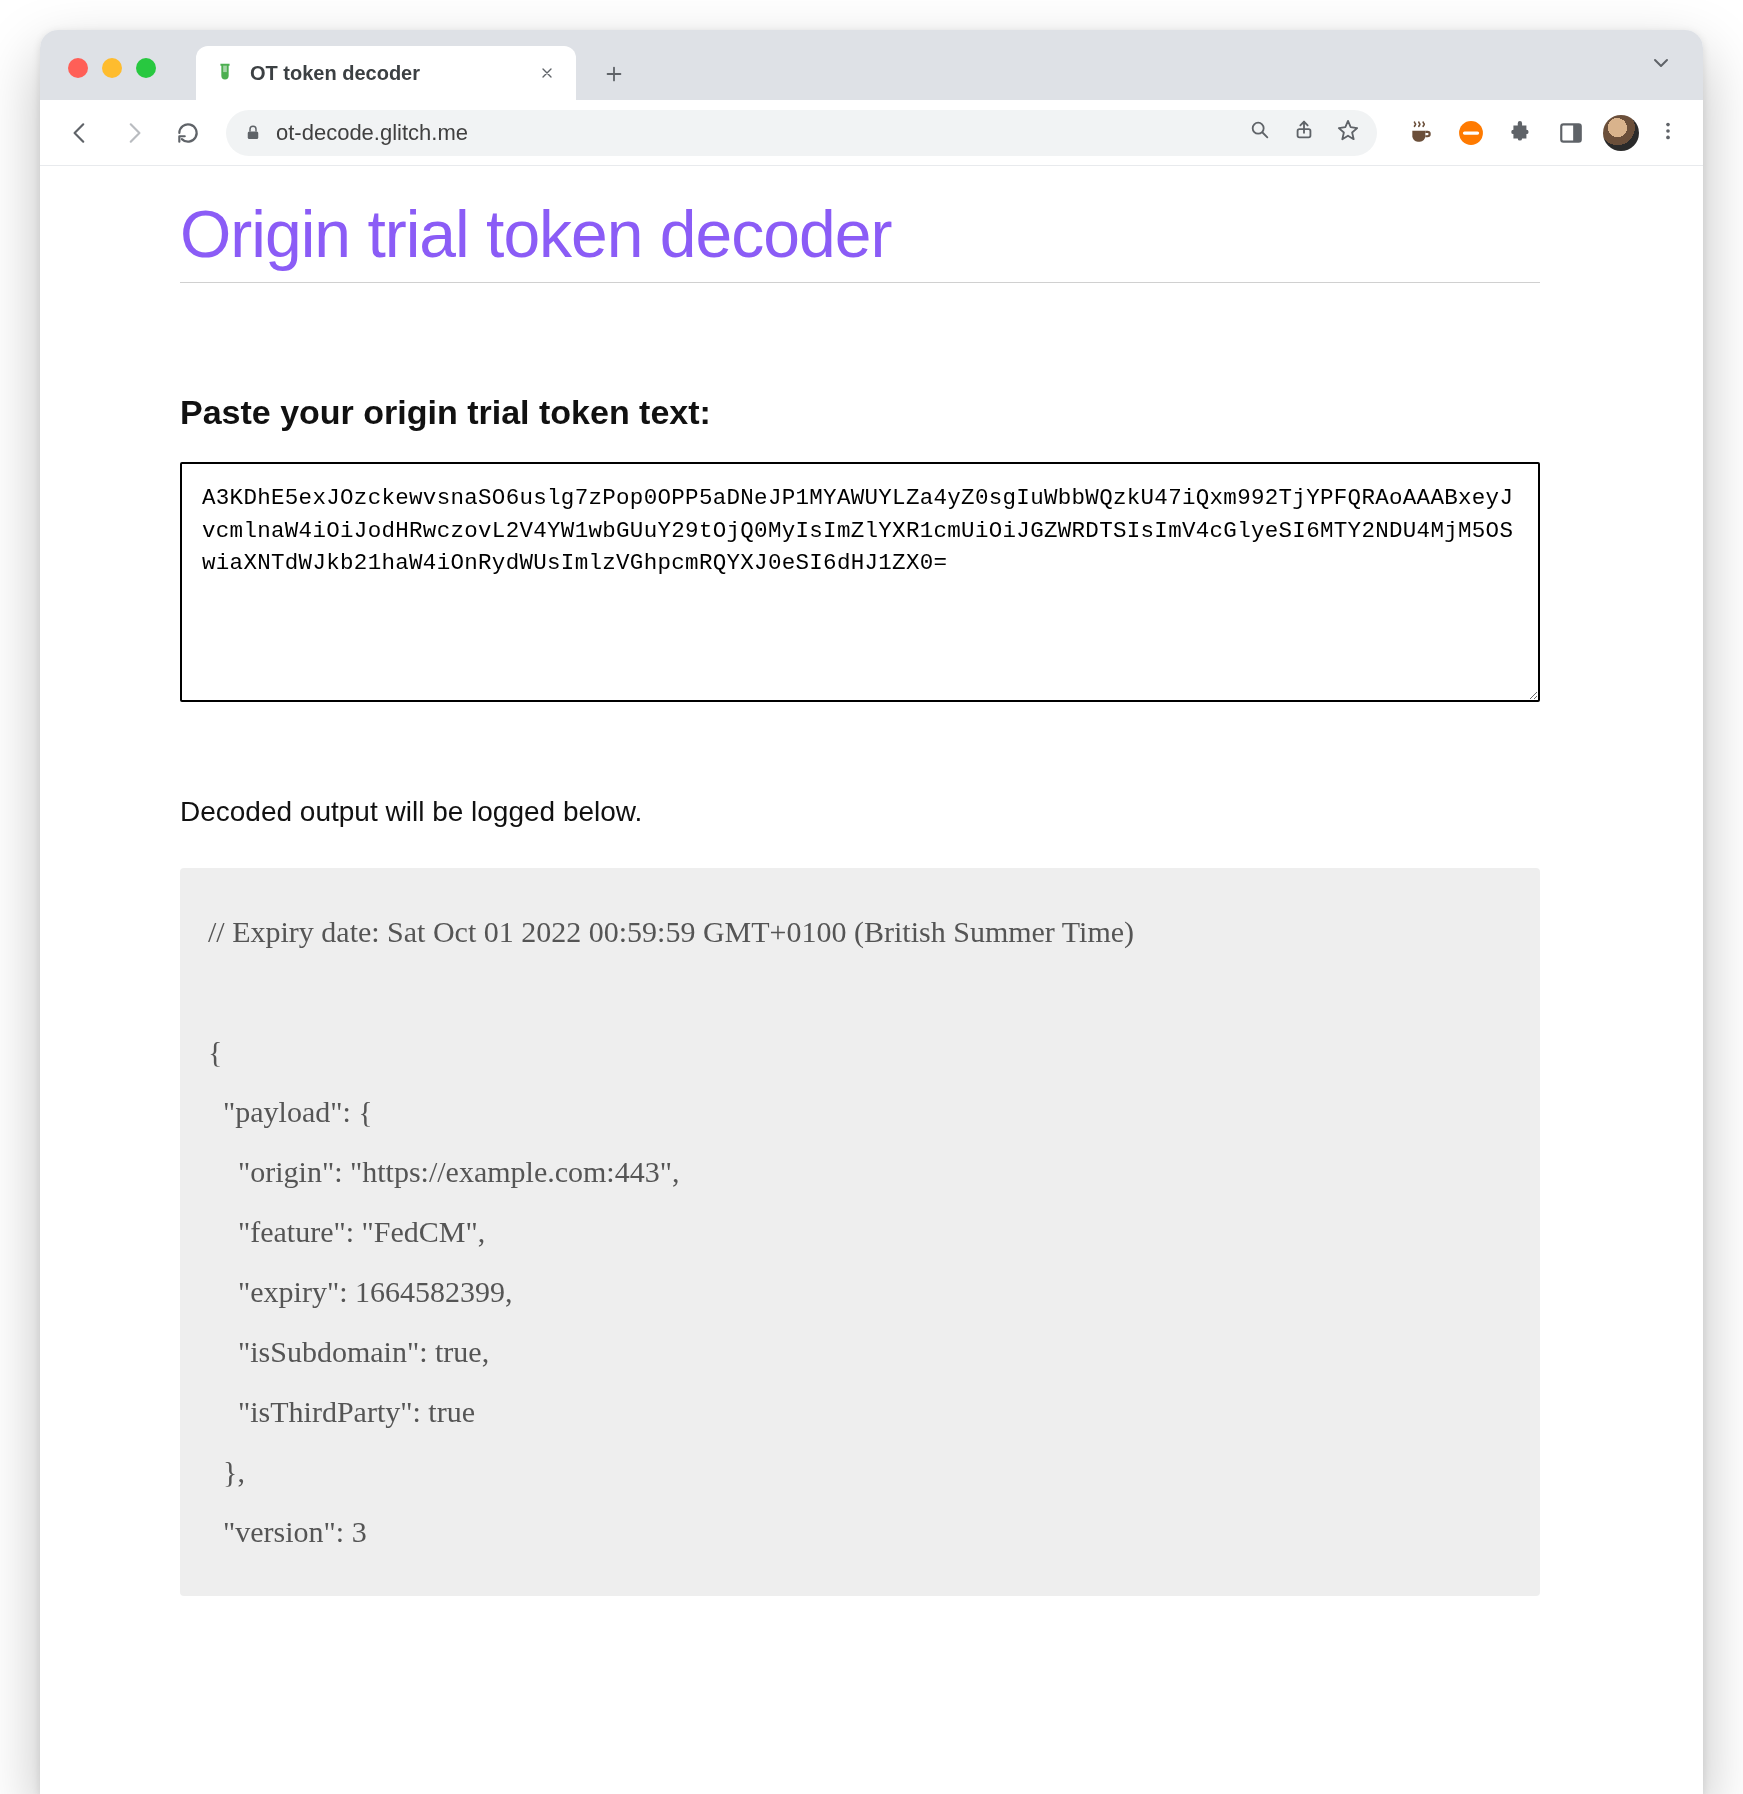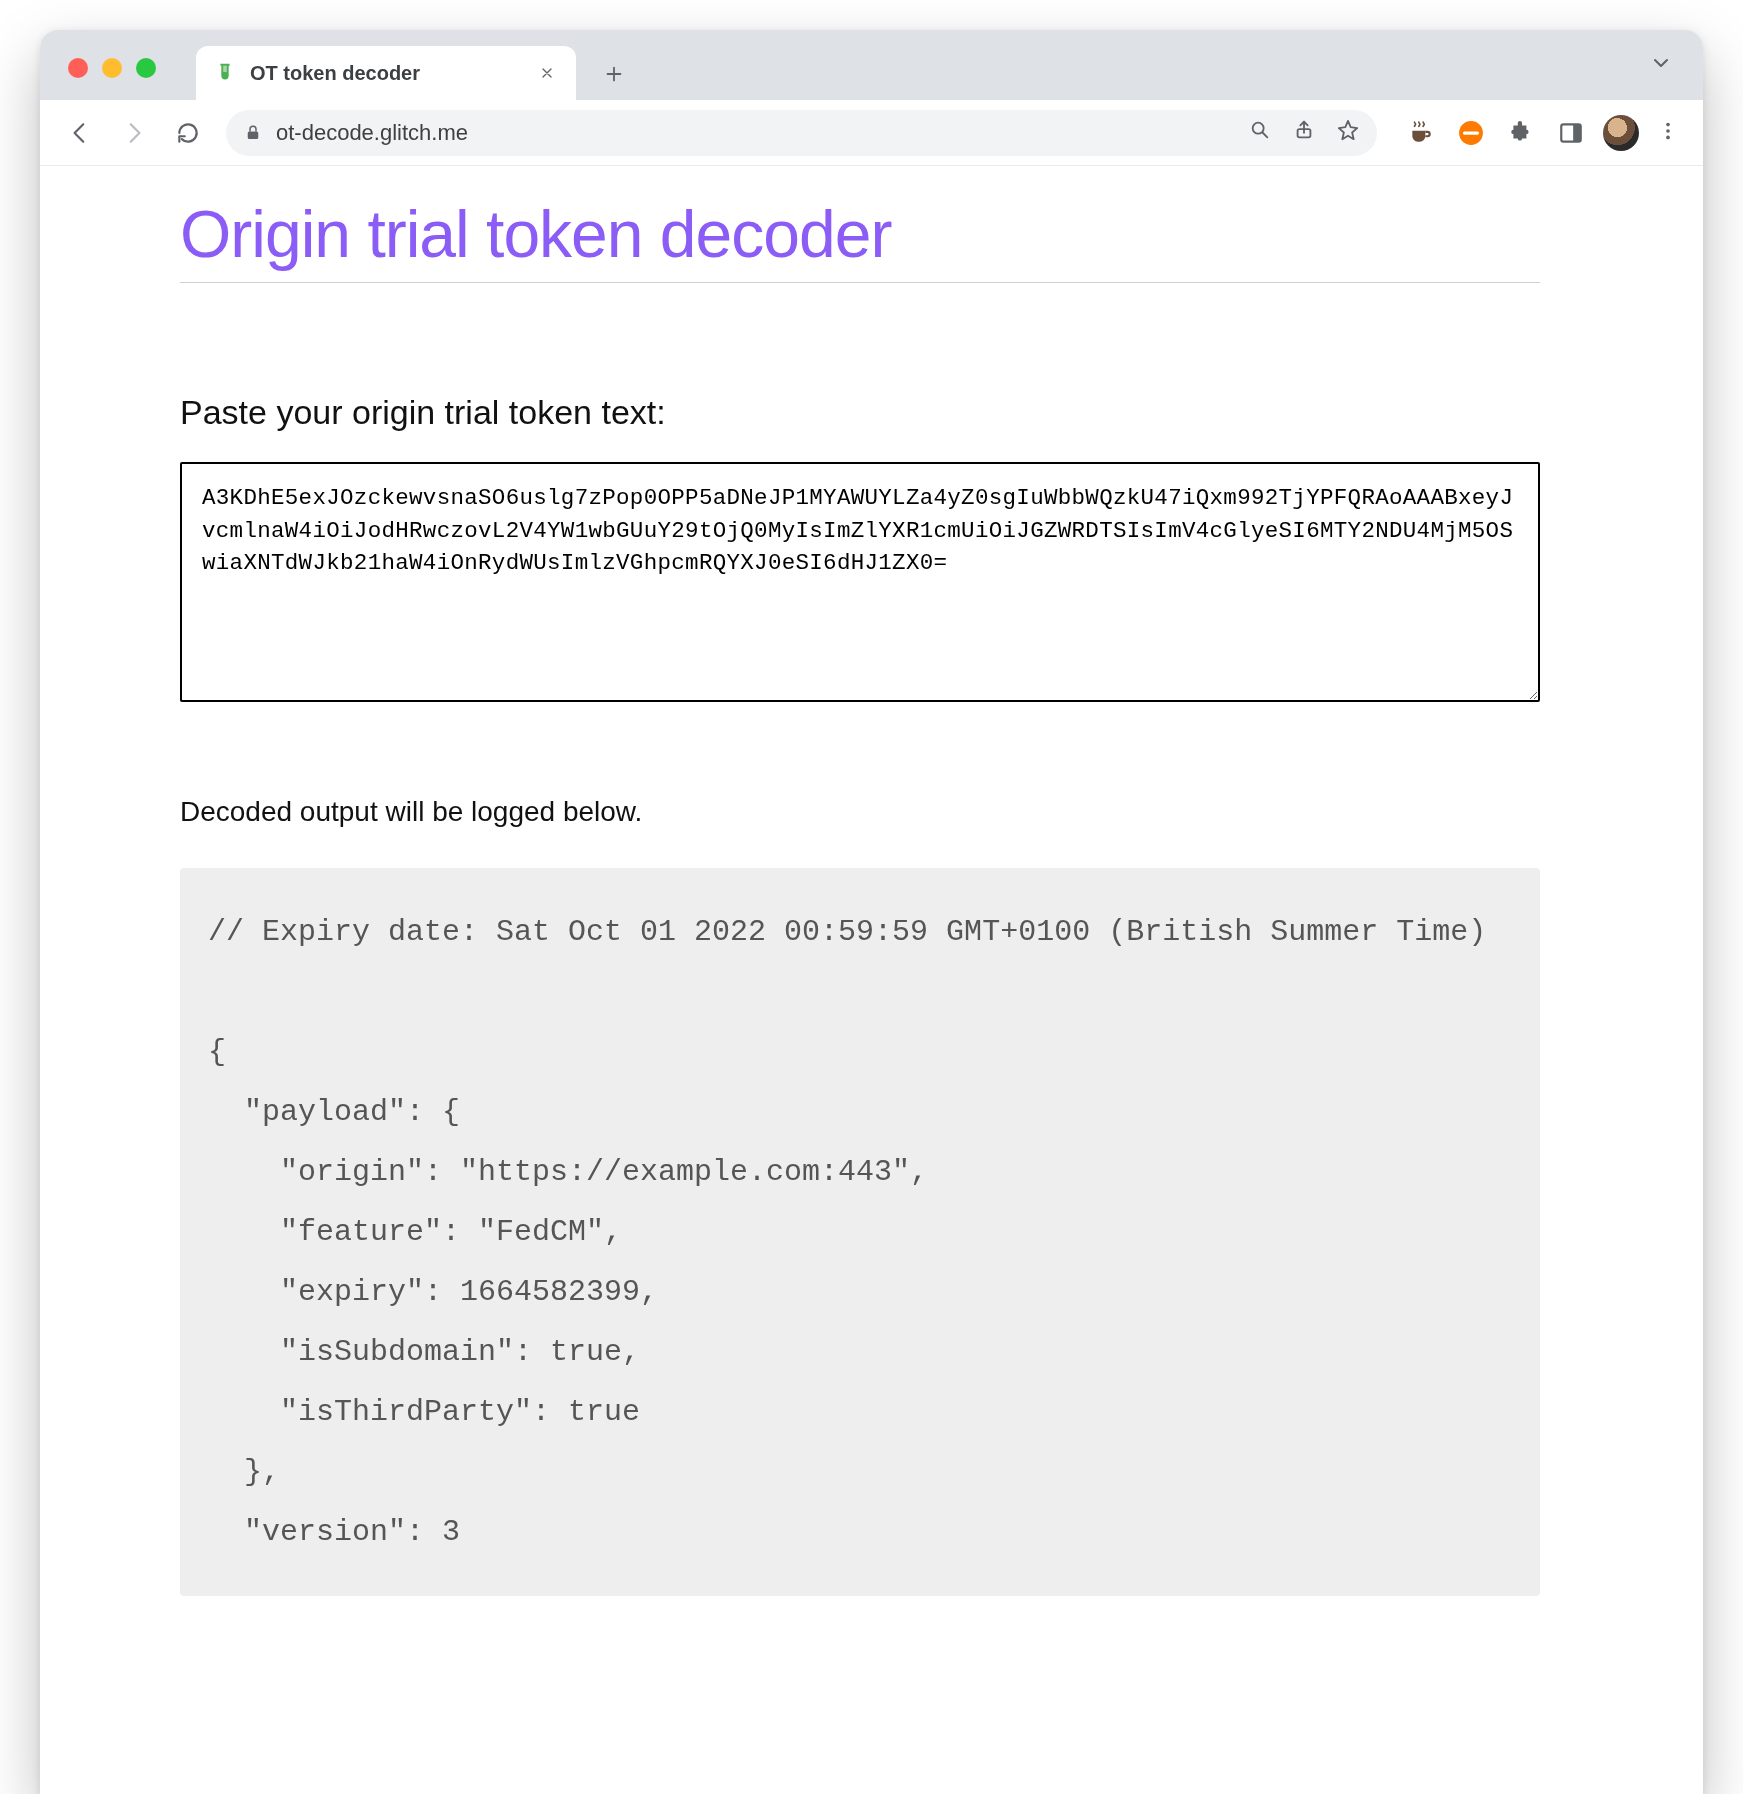--- a/index.html
+++ b/index.html
@@ -138,21 +138,21 @@
   }
   hr.rule {
     border: 0;
     border-top: 1px solid #d0d0d0;
     margin: 0 0 110px 0;
   }
   .label {
     font-size: 34px;
     color: #111;
     margin: 0 0 30px 0;
-    font-weight: 400;
+    font-weight: 700;
   }
   textarea.token-input {
     width: 100%;
     height: 240px;
     border: 2px solid #000;
     border-radius: 2px;
     padding: 18px 20px;
     font-family: Menlo, Consolas, "Courier New", monospace;
     font-size: 22.5px;
     line-height: 1.45;
@@ -163,21 +163,21 @@
   .label2 {
     font-size: 28px;
     color: #111;
     margin: 90px 0 40px 0;
     font-weight: 400;
   }
   pre.output {
     background: #eeeeee;
     border-radius: 4px;
     padding: 34px 28px;
-    font-family: Liberation Mono, monospace;
+    font-family: Liberation Serif, serif;
     font-size: 30px;
     line-height: 2.0;
     color: #555;
     white-space: pre-wrap;
     word-break: break-word;
     margin: 0;
   }
 </style>
 </head>
 <body>

